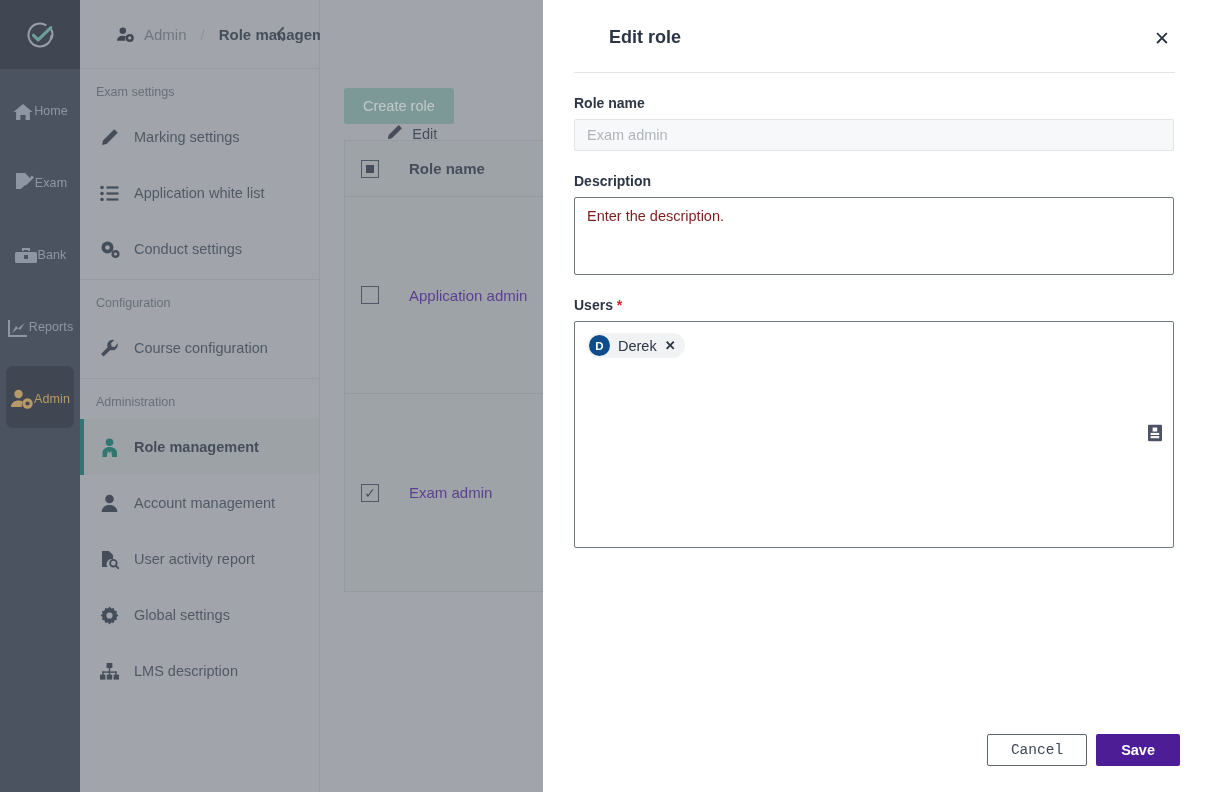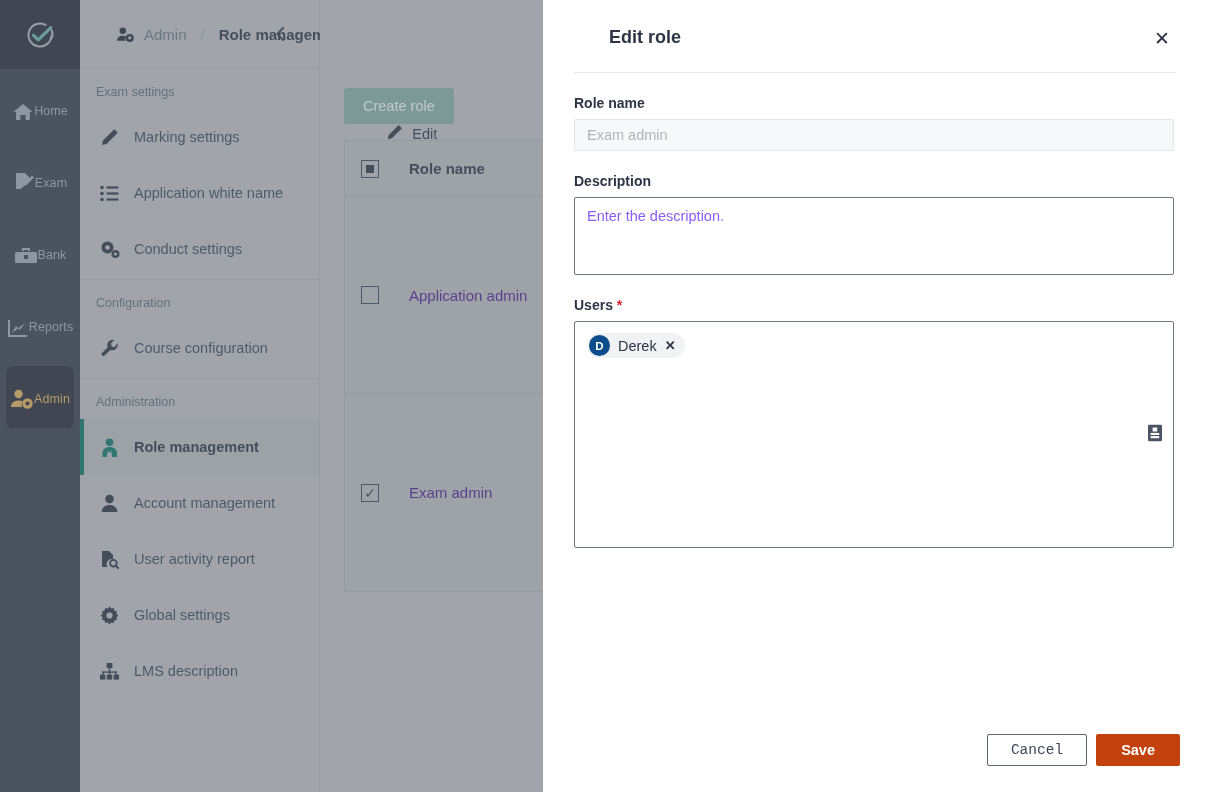--- a/index.html
+++ b/index.html
@@ -138,21 +138,21 @@
   .req { color: #e0202c; font-weight: bold; }
   .inp-disabled {
     width: 600px; height: 32px; border: 1px solid #e3e5e8;
     background: #f7f8f9; border-radius: 2px;
     display: flex; align-items: center; padding-left: 12px;
     color: #b0b5bb; font-size: 14.5px;
   }
   .textarea-box {
     width: 600px; height: 78px; border: 1px solid #6f7782;
     border-radius: 2px; padding: 10px 12px;
-    color: #8b5cf6; font-size: 14.5px;
+    color: #7f1d1d; font-size: 14.5px;
   }
   .users-box {
     width: 600px; height: 227px; border: 1px solid #6f7782;
     border-radius: 2px; position: relative; padding: 11px 12px;
   }
   .chip {
     display: inline-flex; align-items: center; gap: 8px;
     background: #f1f2f3; border-radius: 13px;
     height: 25px; padding: 0 9px 0 2px;
   }
@@ -171,21 +171,21 @@
   .modal-foot {
     padding: 0 26px 26px 0;
     display: flex; justify-content: flex-end; gap: 9px;
   }
   .btn-cancel {
     height: 32px; padding: 0 23px; background: #fff;
     border: 1px solid #5e6672; border-radius: 2px;
     color: #3b4657; font-size: 14.5px; font-family: Liberation Mono, monospace; cursor: pointer;
   }
   .btn-save {
-    height: 32px; padding: 0 25px; background: #c2410c;
+    height: 32px; padding: 0 25px; background: #4c1d95;
     border: none; border-radius: 2px;
     color: #fff; font-size: 14.5px; font-weight: bold;
     font-family: inherit; cursor: pointer;
   }
 </style>
 </head>
 <body>
 
 <div id="app">
 
@@ -280,21 +280,21 @@
         <span class="ni-ico">
           <svg width="19" height="17" viewBox="0 0 19 17" fill="currentColor">
               <circle cx="2" cy="2.5" r="1.8"></circle>
               <circle cx="2" cy="8.5" r="1.8"></circle>
               <circle cx="2" cy="14.5" r="1.8"></circle>
               <rect x="6.5" y="1.4" width="12" height="2.2"></rect>
               <rect x="6.5" y="7.4" width="12" height="2.2"></rect>
               <rect x="6.5" y="13.4" width="12" height="2.2"></rect>
             </svg>
         </span>
-        <span class="ni-lbl">Application white name</span>
+        <span class="ni-lbl">Application white list</span>
       </div>
 
       <div class="nav-item">
         <span class="ni-ico">
           <svg width="20" height="19" viewBox="0 0 20 19" fill="currentColor">
               <circle cx="7.5" cy="7.5" r="6"></circle>
               <circle cx="7.5" cy="7.5" r="2.3" fill="#b6babf"></circle>
               <circle cx="15.5" cy="14" r="4"></circle>
               <circle cx="15.5" cy="14" r="1.6" fill="#b6babf"></circle>
             </svg>

